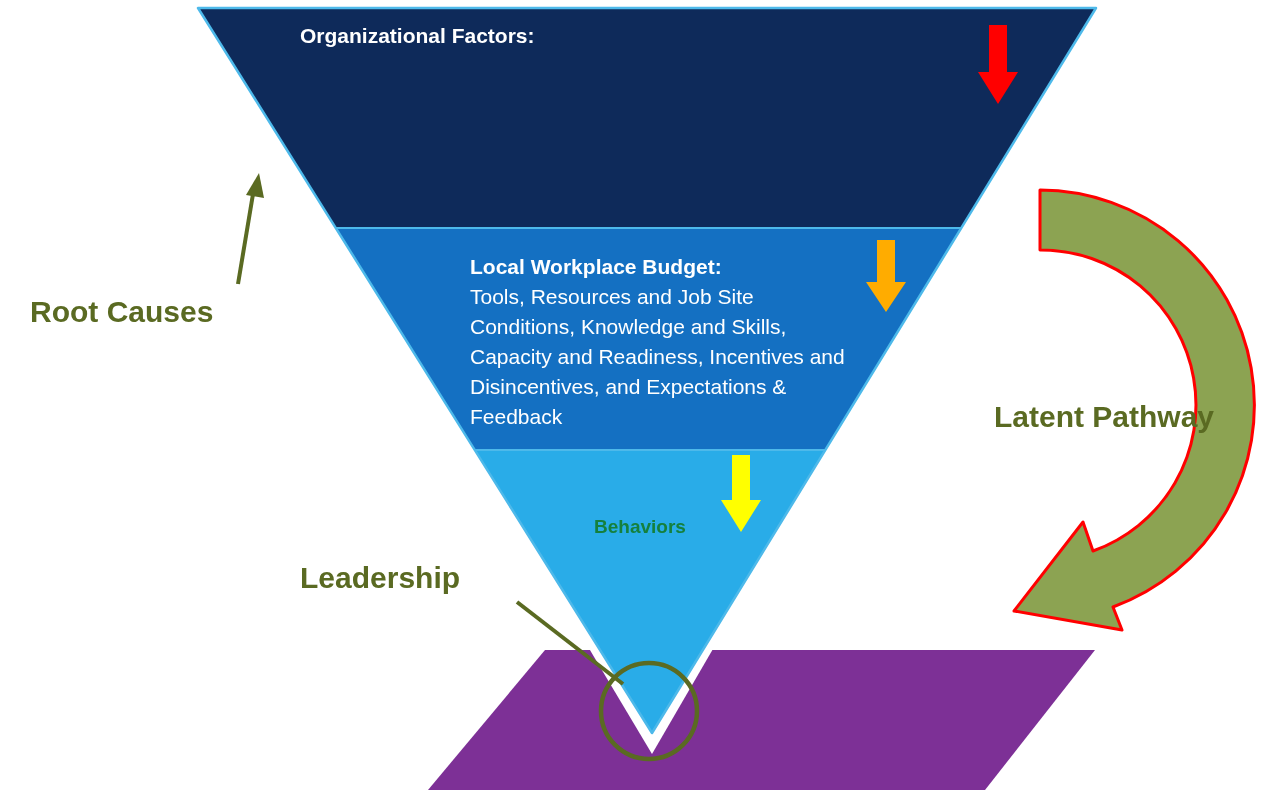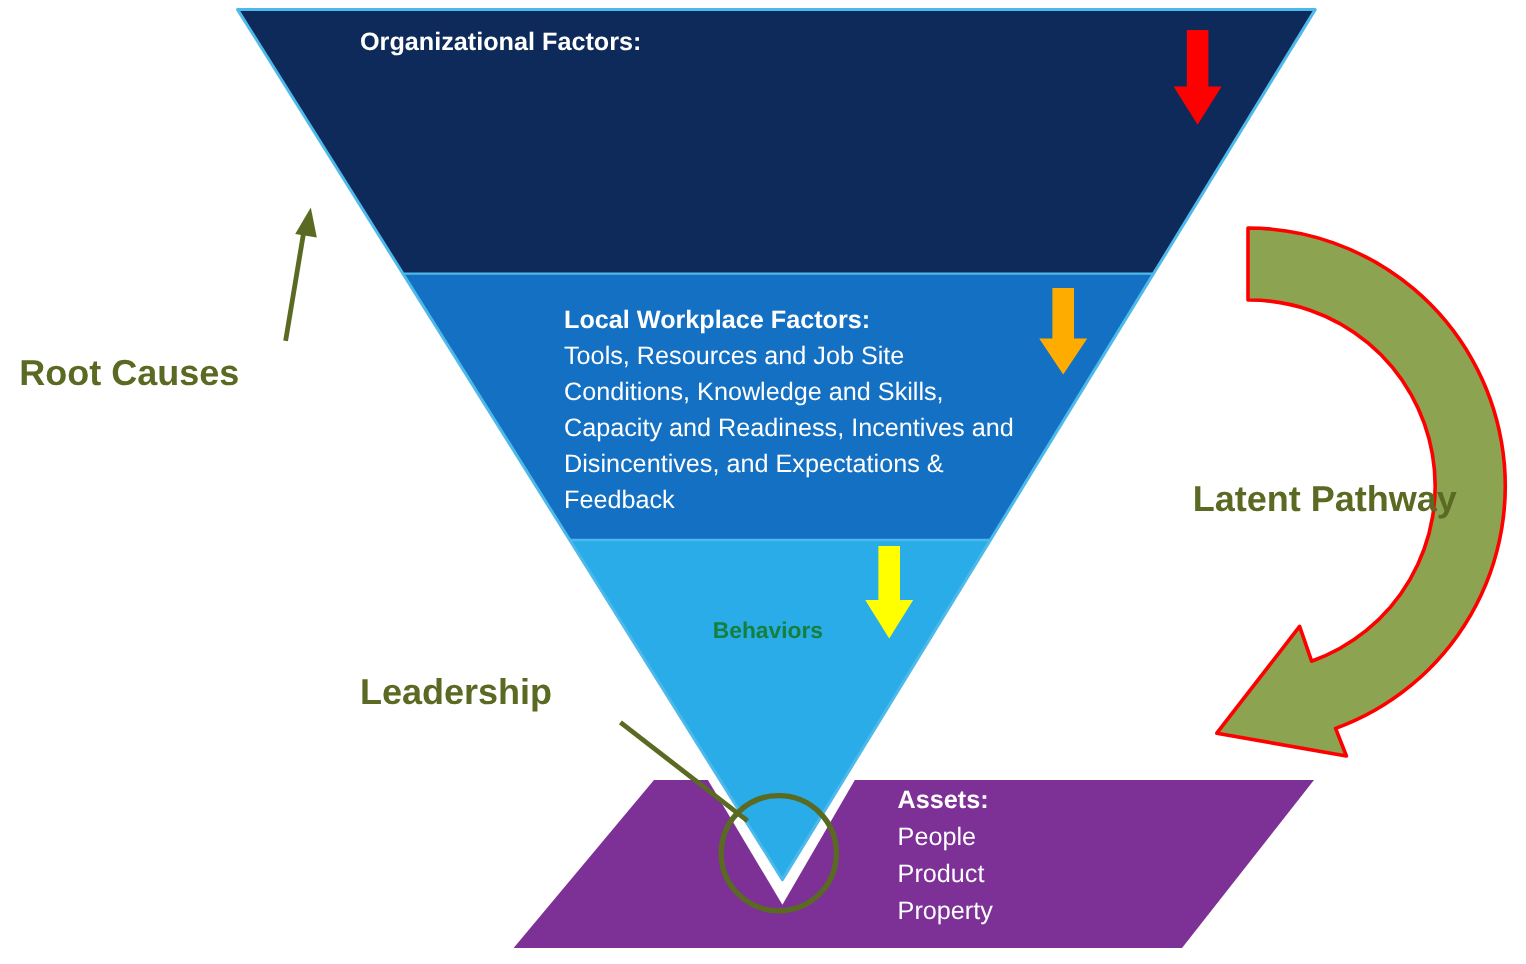--- a/index.html
+++ b/index.html
@@ -23,21 +23,21 @@
     white-space: nowrap;
   }
   .org-block   { left: 300px; top: 21px;  width: 640px; }
   .local-block { left: 470px; top: 252px; width: 378px; }
   .behaviors-label {
     left: 594px; top: 516px;
     font-size: 19px; font-weight: bold; color: #15803d;
     white-space: nowrap;
   }
   .assets-block { left: 748px; top: 651px; font-size: 21px; line-height: 31px; }
-  .root-causes-label   { left: 16px;  top: 295px; }
+  .root-causes-label   { left: 30px;  top: 295px; }
   .latent-pathway-label{ left: 978px; top: 400px; margin-left: 16px; }
   .touchpoint-label    { left: 300px; top: 561px; }
 </style>
 </head>
 <body>
 
 <div class="stage">
 
   <svg width="1272" height="803" viewBox="0 0 1272 803">
 
@@ -71,30 +71,24 @@
 
     <line x1="517" y1="602" x2="623" y2="684" stroke="#5a6a22" stroke-width="4"></line>
     <circle cx="649" cy="711" r="48" fill="none" stroke="#5a6a22" stroke-width="4.5"></circle>
   </svg>
 
   <div class="abs org-block body-21 white-text">
     <div class="block-title">Organizational Factors:</div>
   </div>
 
   <div class="abs local-block body-21 white-text">
-    <div class="block-title">Local Workplace Factors:</div>
+    <div class="block-title">Local Workplace Budget:</div>
     <div>Tools, Resources and Job Site Conditions, Knowledge and Skills, Capacity and Readiness, Incentives and Disincentives, and Expectations &amp; Feedback</div>
   </div>
 
   <div class="abs behaviors-label">Behaviors</div>
 
-  <div class="abs assets-block white-text">
-    <div class="block-title">Assets:</div>
-    <div>People</div>
-    <div>Product</div>
-    <div>Property</div>
-  </div>
 
   <div class="abs olive-label root-causes-label">Root Causes</div>
   <div class="abs olive-label latent-pathway-label">Latent Pathway</div>
   <div class="abs olive-label touchpoint-label">Leadership</div>
 
 </div>
 
 </body></html>

